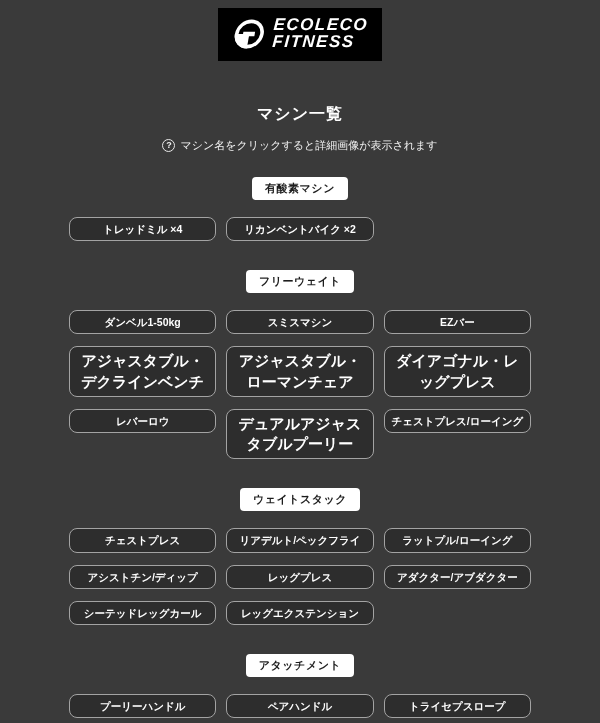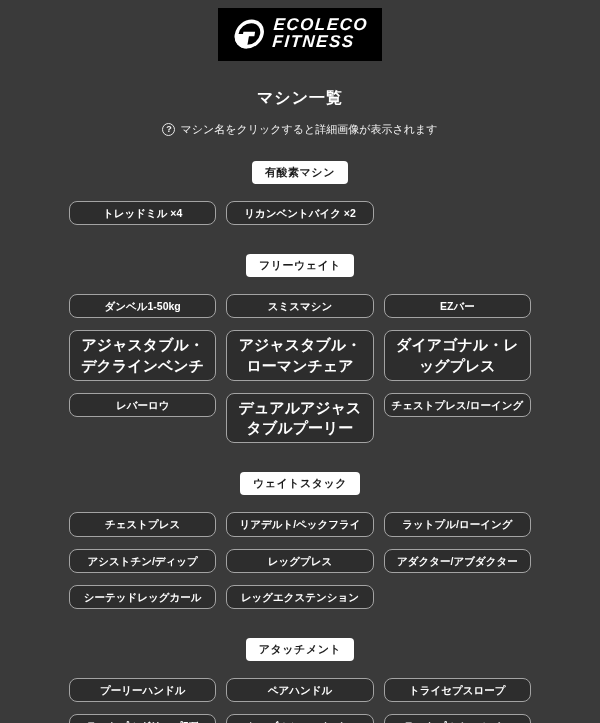--- a/index.html
+++ b/index.html
@@ -21,21 +21,21 @@
   .logo-icon svg { display: block; }
   .logo-text {
     font-style: italic; font-weight: 900;
     font-size: 17px; line-height: 0.98;
     letter-spacing: 1.5px; color: #ffffff;
     transform: skewX(-4deg);
     white-space: nowrap;
   }
   
   .page-title {
-    margin-top: 27px;
+    margin-top: 43px;
     text-align: center;
     font-size: 16px; font-weight: bold;
     letter-spacing: 1px;
   }
   .page-subtitle {
     margin-top: 13px;
     display: flex; align-items: center; justify-content: center; gap: 5px;
     font-size: 11px; color: #f2f2f2;
   }
   .help-icon {

